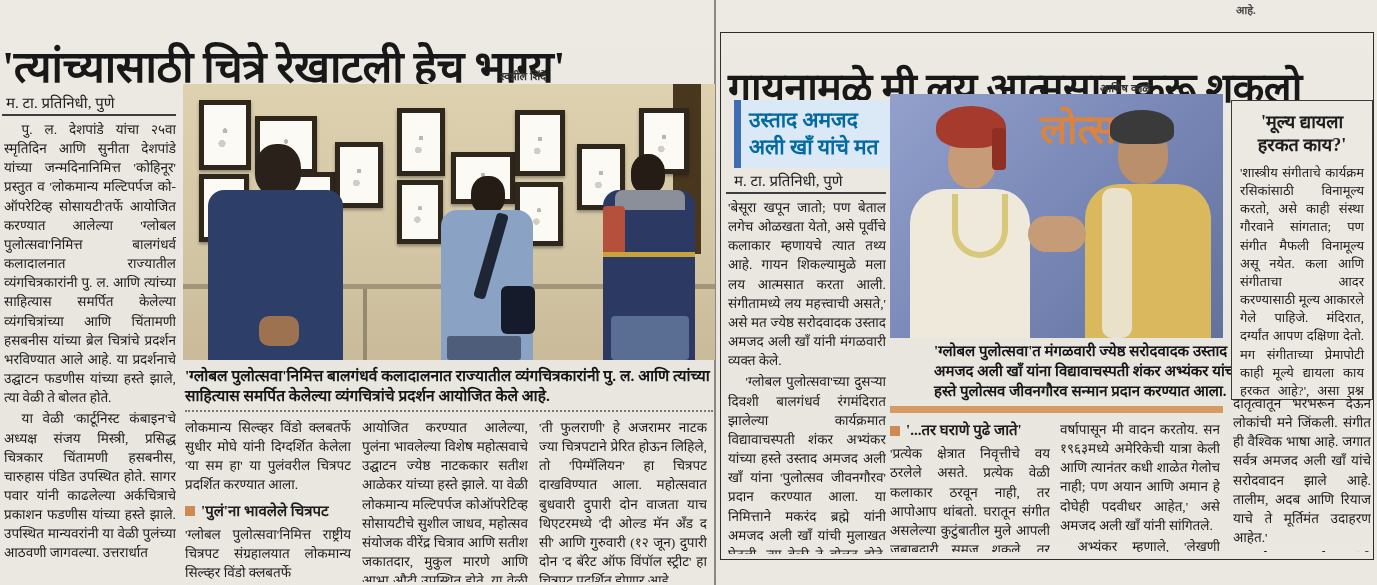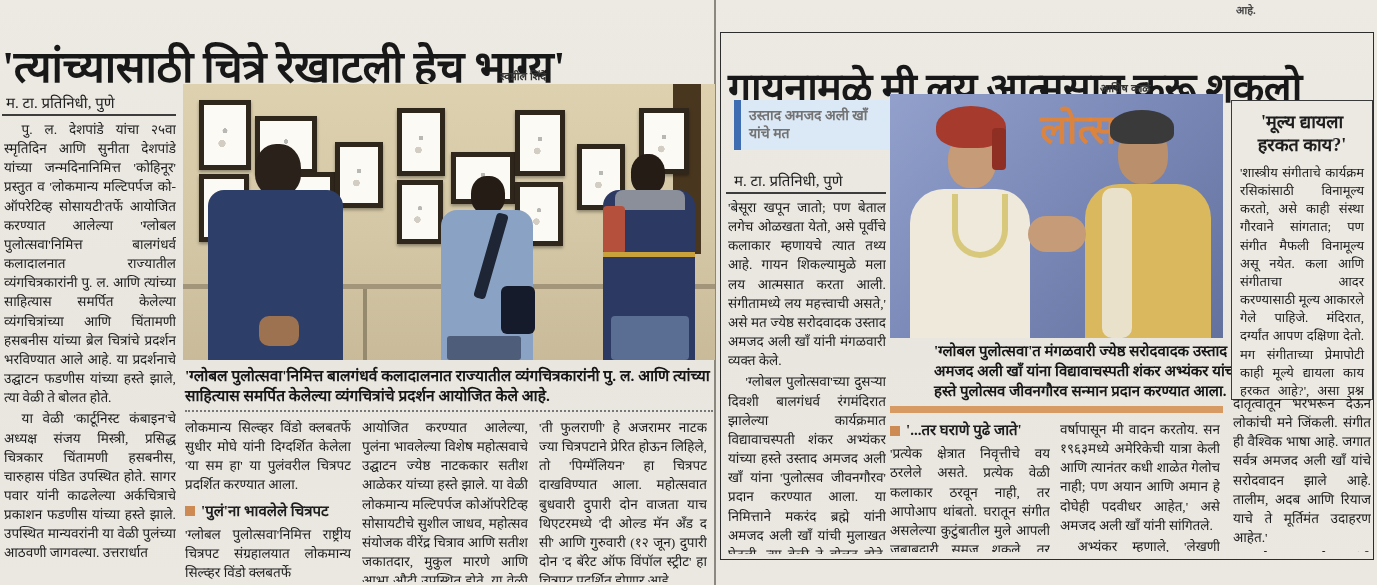--- a/index.html
+++ b/index.html
@@ -13,21 +13,21 @@
   .byline{font-weight:normal;font-size:15px;}
   .rule{background:#3d3d3d;height:1.5px;}
   .bodycol{font-size:13.5px;line-height:1.42;text-align:justify;overflow:hidden;}
   .bodycol p{margin:0 0 2px 0;}
   .bodycol p.indent{text-indent:1.3em;}
   .caption{font-weight:bold;line-height:1.32;color:#161616;}
   .credit{font-size:11px;font-weight:bold;font-family:"Liberation Sans","DejaVu Sans",sans-serif;color:#333;text-align:left;}
   .dotrule{border-top:2px dotted #777;height:0;}
   .subhead{display:flex;align-items:center;gap:6px;font-weight:bold;font-size:15px;margin:6px 0 3px 0;font-family:Liberation Serif, serif;}
   .bullet{width:10px;height:10px;background:#cd8a52;flex:0 0 auto;}
-  .kicker{background:#dbe8f5;border-left:7px solid #3f6db2;padding:7px 8px;font-weight:bold;font-size:14px;line-height:1.28;color:#737373;}
+  .kicker{background:#dbe8f5;border-left:7px solid #3f6db2;padding:7px 8px;font-weight:bold;font-size:21px;line-height:1.28;color:#0369a1;}
   .boxborder{border:1.6px solid #2d2d2d;background:transparent;}
   .sidebar{border:1.6px solid #3a3a3a;padding:8px 8px;overflow:hidden;background:#ece9e2;}
   .sidebar .t{font-size:18px;font-weight:bold;text-align:center;line-height:1.3;margin:2px 0 6px 0;}
   .sidebar .b{font-size:13px;line-height:1.4;text-align:justify;}
   .vdivider{width:1.5px;background:#8a887f;}
   .orangebar{background:#d69a62;}
   
   .laphoto{background:linear-gradient(180deg,#ddd1b0 0%,#d4c7a5 55%,#c9bb99 100%);overflow:hidden;}
   .frame{position:absolute;background:#fbfaf4;border:5px solid #30271c;box-shadow:0 2px 3px rgba(0,0,0,.35);}
   .frame::after{content:"";position:absolute;inset:15%;background:

